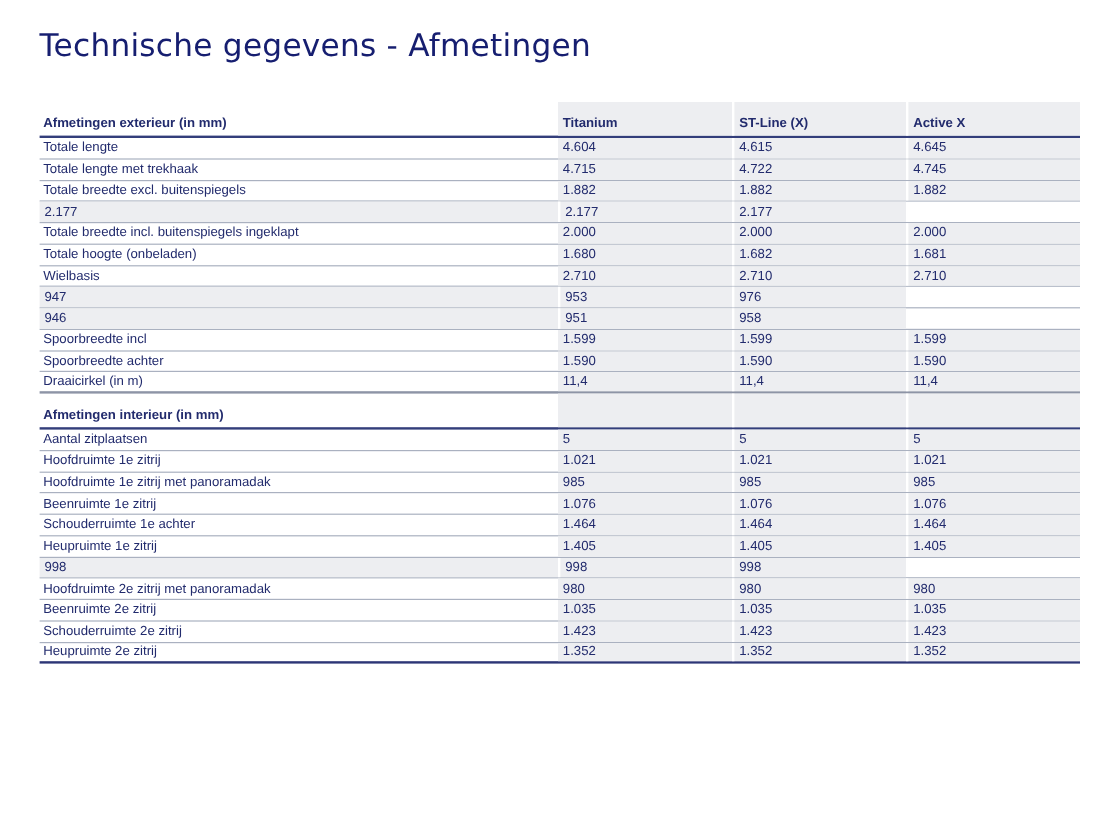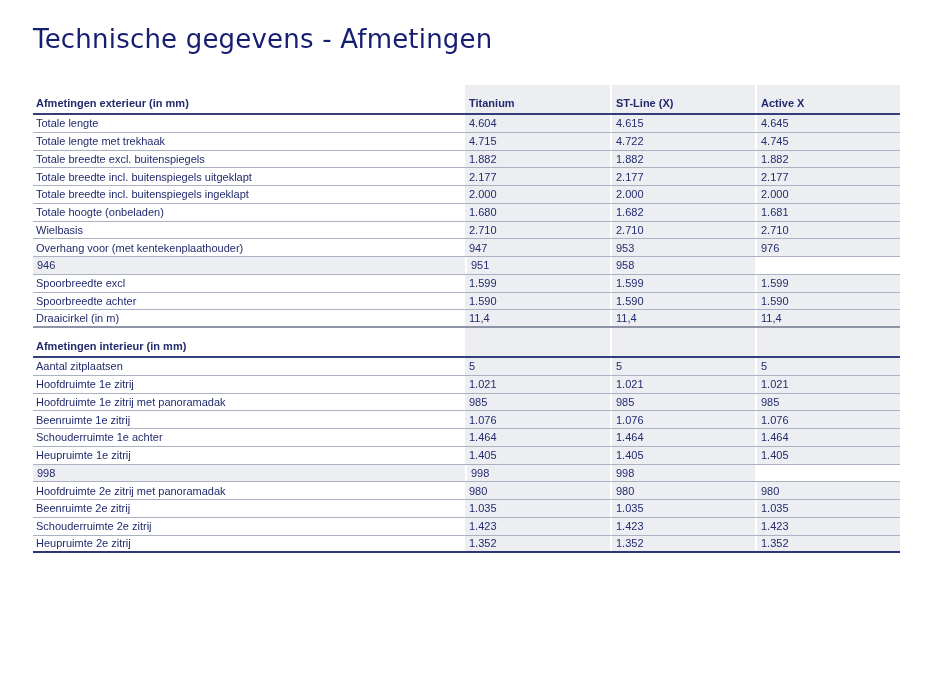--- a/index.html
+++ b/index.html
@@ -101,21 +101,20 @@
         <div class="cell vcell gut">4.722</div>
         <div class="cell vcell gut">4.745</div>
       </div>
       <div class="trow data-row">
         <div class="cell lcell">Totale breedte excl. buitenspiegels</div>
         <div class="cell vcell">1.882</div>
         <div class="cell vcell gut">1.882</div>
         <div class="cell vcell gut">1.882</div>
       </div>
       <div class="trow data-row">
-        <div class="cell lcell">Totale breedte incl. buitenspiegels uitgeklapt</div>
         <div class="cell vcell">2.177</div>
         <div class="cell vcell gut">2.177</div>
         <div class="cell vcell gut">2.177</div>
       </div>
       <div class="trow data-row">
         <div class="cell lcell">Totale breedte incl. buitenspiegels ingeklapt</div>
         <div class="cell vcell">2.000</div>
         <div class="cell vcell gut">2.000</div>
         <div class="cell vcell gut">2.000</div>
       </div>
@@ -125,32 +124,31 @@
         <div class="cell vcell gut">1.682</div>
         <div class="cell vcell gut">1.681</div>
       </div>
       <div class="trow data-row">
         <div class="cell lcell">Wielbasis</div>
         <div class="cell vcell">2.710</div>
         <div class="cell vcell gut">2.710</div>
         <div class="cell vcell gut">2.710</div>
       </div>
       <div class="trow data-row">
-        <div class="cell lcell">Overhang voor (met kentekenplaathouder)</div>
         <div class="cell vcell">947</div>
         <div class="cell vcell gut">953</div>
         <div class="cell vcell gut">976</div>
       </div>
       <div class="trow data-row">
         <div class="cell vcell">946</div>
         <div class="cell vcell gut">951</div>
         <div class="cell vcell gut">958</div>
       </div>
       <div class="trow data-row">
-        <div class="cell lcell">Spoorbreedte excl</div>
+        <div class="cell lcell">Spoorbreedte incl</div>
         <div class="cell vcell">1.599</div>
         <div class="cell vcell gut">1.599</div>
         <div class="cell vcell gut">1.599</div>
       </div>
       <div class="trow data-row">
         <div class="cell lcell">Spoorbreedte achter</div>
         <div class="cell vcell">1.590</div>
         <div class="cell vcell gut">1.590</div>
         <div class="cell vcell gut">1.590</div>
       </div>

